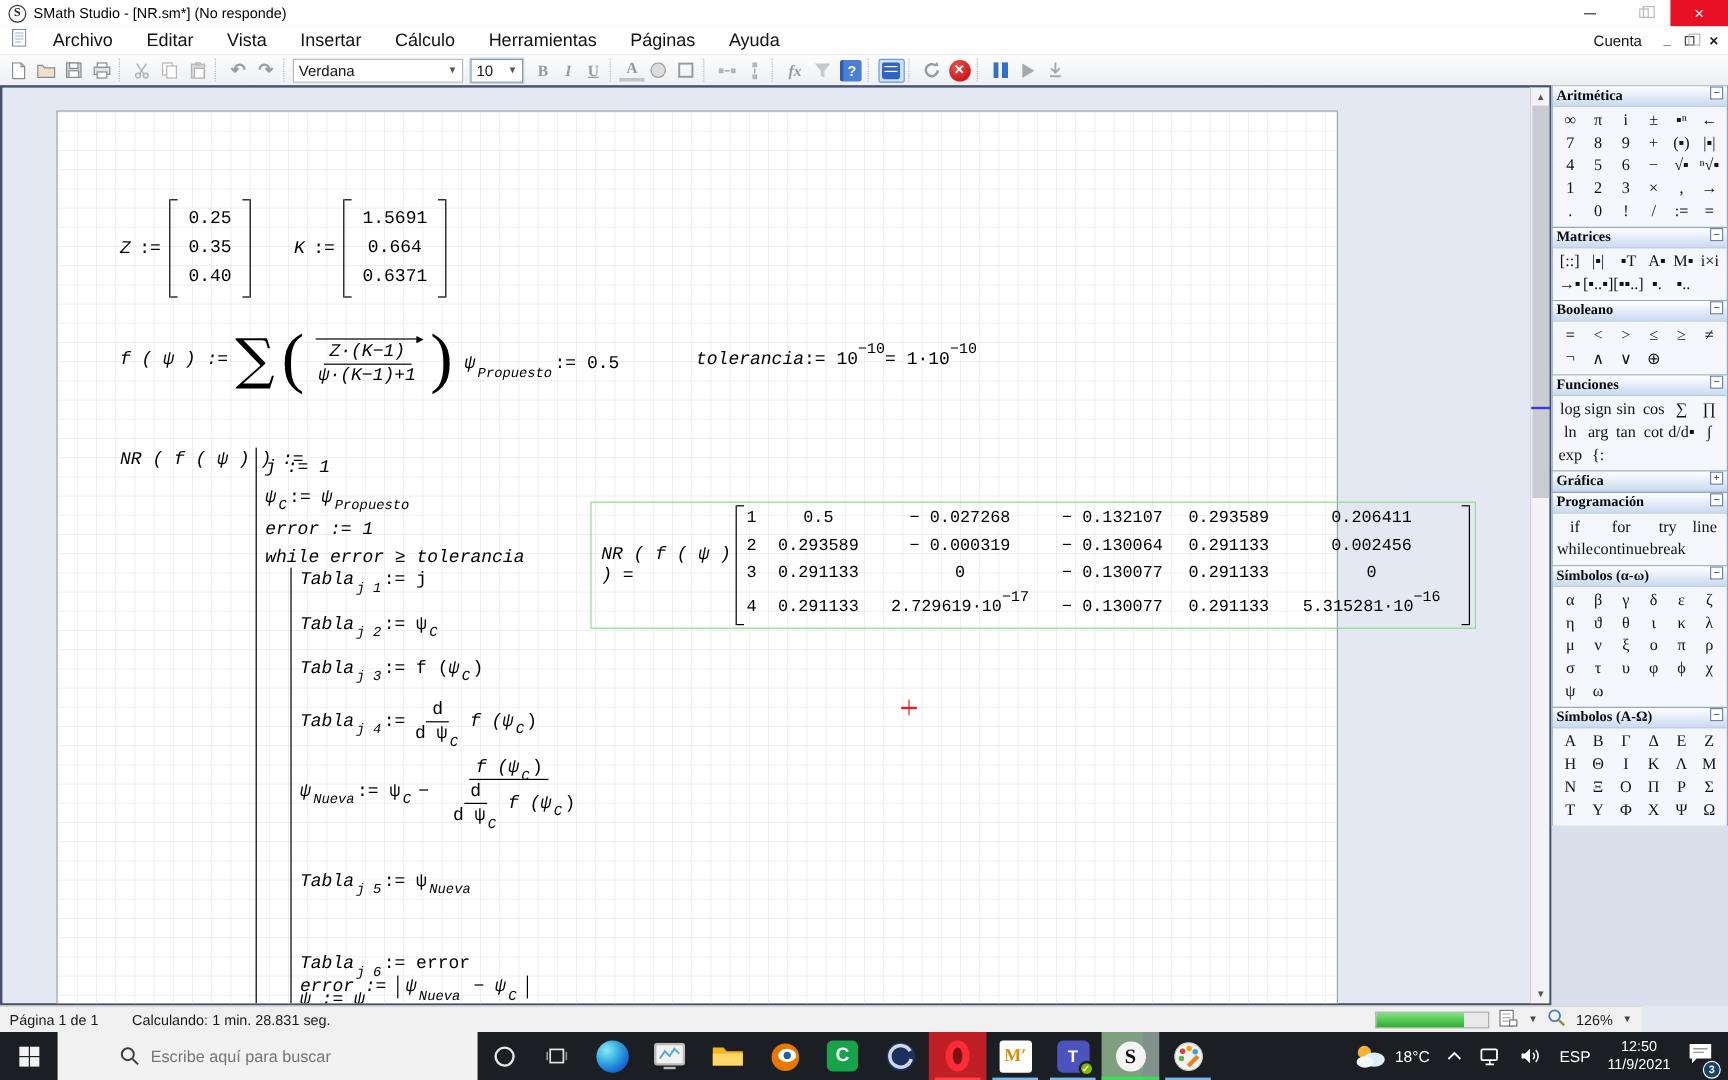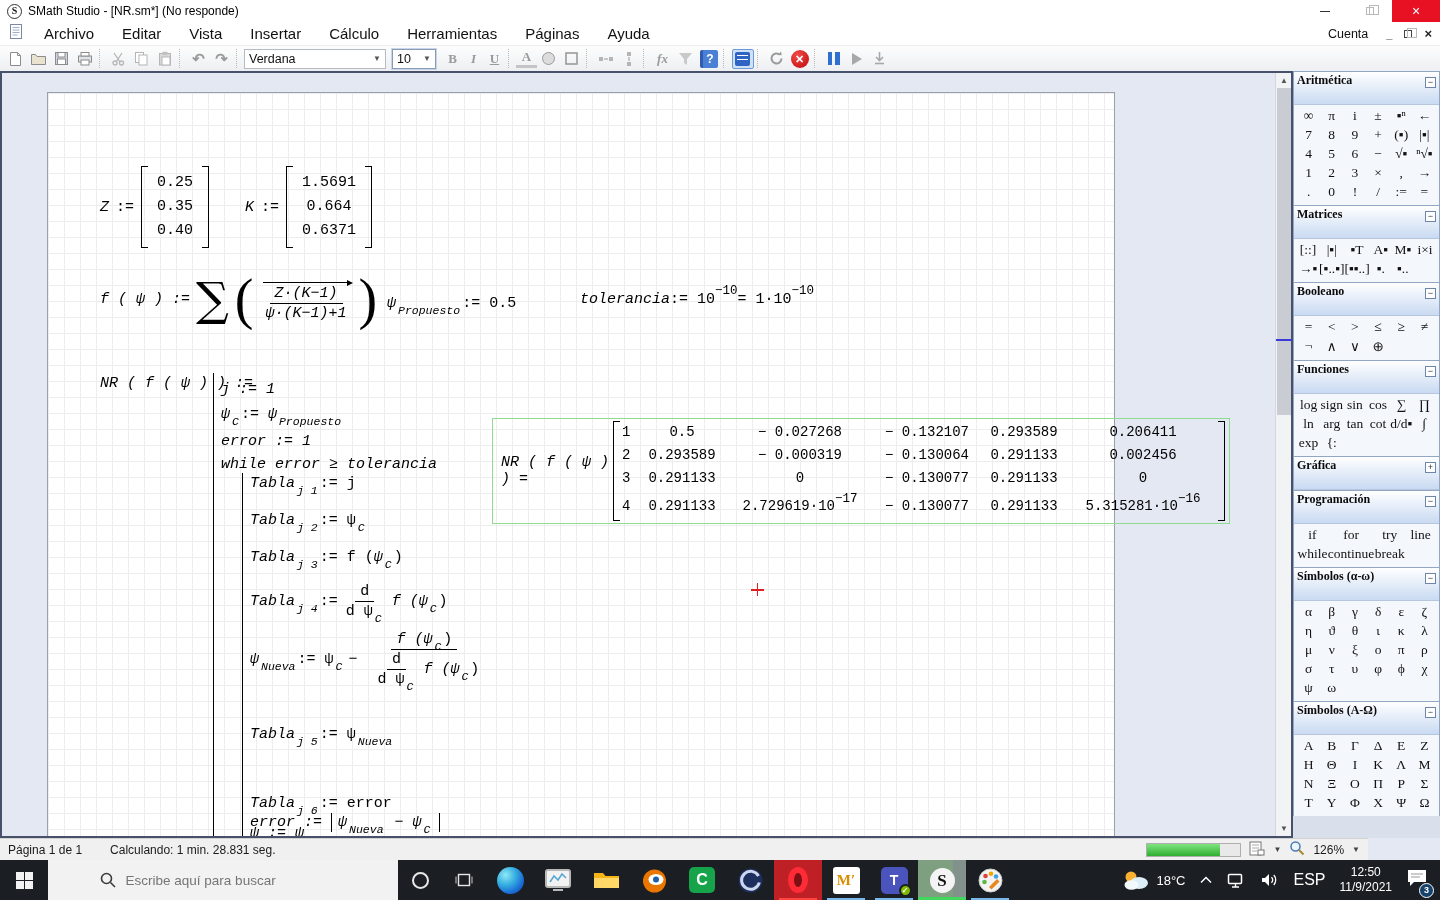--- a/index.html
+++ b/index.html
@@ -58,21 +58,21 @@
 
   
   .vscroll { position:absolute; right:0; top:0; width:16px; height:763px; background:#f2f3f5; border-left:1px solid #d4d7dc; }
   .varrow { position:absolute; left:0; width:16px; height:15px; color:#555; font-size:8px; text-align:center; line-height:15px; }
   .vthumb { position:absolute; left:1px; top:15px; width:14px; height:327px; background:#c9ccd2; }
   .vmark { position:absolute; left:0; top:266px; width:16px; height:2px; background:#3a3ad8; }
 
   
   .sidepanel { position:absolute; left:1293px; top:0; width:147px; height:767px; background:#d9dfeb; overflow:hidden; }
   .panel { border:1px solid #93a7c4; border-bottom:none; background:#f4f7fc; }
-  .panel-h { height:17px; background:linear-gradient(#ffffff,#c9daf2); display:flex; align-items:flex-end; padding:16px 3px; border-bottom:1px solid #b7c6dd; }
+  .panel-h { height:17px; background:linear-gradient(#ffffff,#c9daf2); display:flex; align-items:flex-start; padding:0 3px; border-bottom:1px solid #b7c6dd; }
   .panel-title { font:bold 12px "Liberation Serif",serif; color:#0a0a0a; }
   .panel-toggle { margin-left:auto; width:11px; height:11px; border:1px solid #7086a8; background:#fff; font:9px/9px "Liberation Sans",sans-serif; text-align:center; color:#333; }
   .panel-body { display:grid; padding:2px 3px 4px 3px; row-gap:1px; }
   .pbtn { font:13.5px "Liberation Serif",serif; color:#111; text-align:center; padding:1px 0; white-space:nowrap; }
 
   
   .math, .math * { font-family:"Liberation Mono", monospace; }
   .math { position:absolute; color:#000; font-size:15px; font-style:italic; }
   .up { font-style:normal; }
   .sub { font-size:11.5px; position:relative; top:7px; margin:0 2px; }
@@ -134,21 +134,21 @@
   .edge-ic { width:27px; height:27px; border-radius:50%; background:radial-gradient(circle at 32% 30%, #8fe8f5 0%, #35aee0 38%, #1b6ed6 68%, #0d3e9c 100%); }
   .camtasia-ic { width:26px; height:26px; border-radius:5px; background:#17a34a; color:#fff; font:bold 16px/26px "Liberation Sans",sans-serif; text-align:center; }
   .opera-ic { width:20px; height:26px; border:6px solid #ff2b36; border-radius:50%; background:#7e1014; }
   .mathcad-ic { width:27px; height:27px; background:#fff; border-radius:3px; color:#d98e00; font:bold 15px/27px "Liberation Serif",serif; text-align:center; }
   .teams-ic { width:27px; height:27px; border-radius:5px; background:#4b53bc; color:#fff; font:bold 14px/27px "Liberation Sans",sans-serif; text-align:center; position:relative; }
   .teams-badge { position:absolute; right:-4px; bottom:-3px; width:13px; height:13px; border-radius:50%; background:#7fba00; border:2px solid #1b1e23; color:#fff; font:bold 8px/9px "Liberation Sans",sans-serif; }
   .smath-ic { width:25px; height:25px; border-radius:50%; background:#f4f4f4; color:#111; font:bold 17px/25px "Liberation Serif",serif; text-align:center; }
   .tray { position:absolute; right:0; top:0; height:40px; display:flex; align-items:center; gap:0; color:#fff; }
   .tray-item { padding:0 7px; display:flex; align-items:center; height:40px; }
   .tray-temp { font-size:13px; }
-  .tray-lang { font-size:16px;text-align:right; }
+  .tray-lang { font-size:13px;text-align:right; }
   .tray-clock { font-size:12px; text-align:center; line-height:15px; }
   .bubble-wrap { position:relative; }
   .badge { position:absolute; right:-6px; bottom:-6px; width:15px; height:15px; border-radius:50%; background:#16426b; border:1.5px solid #fff; color:#fff; font:bold 9px/12px "Liberation Sans",sans-serif; text-align:center; }
 </style>
 </head>
 <body>
 
 <div class="screen">
 
   <div class="titlebar">

